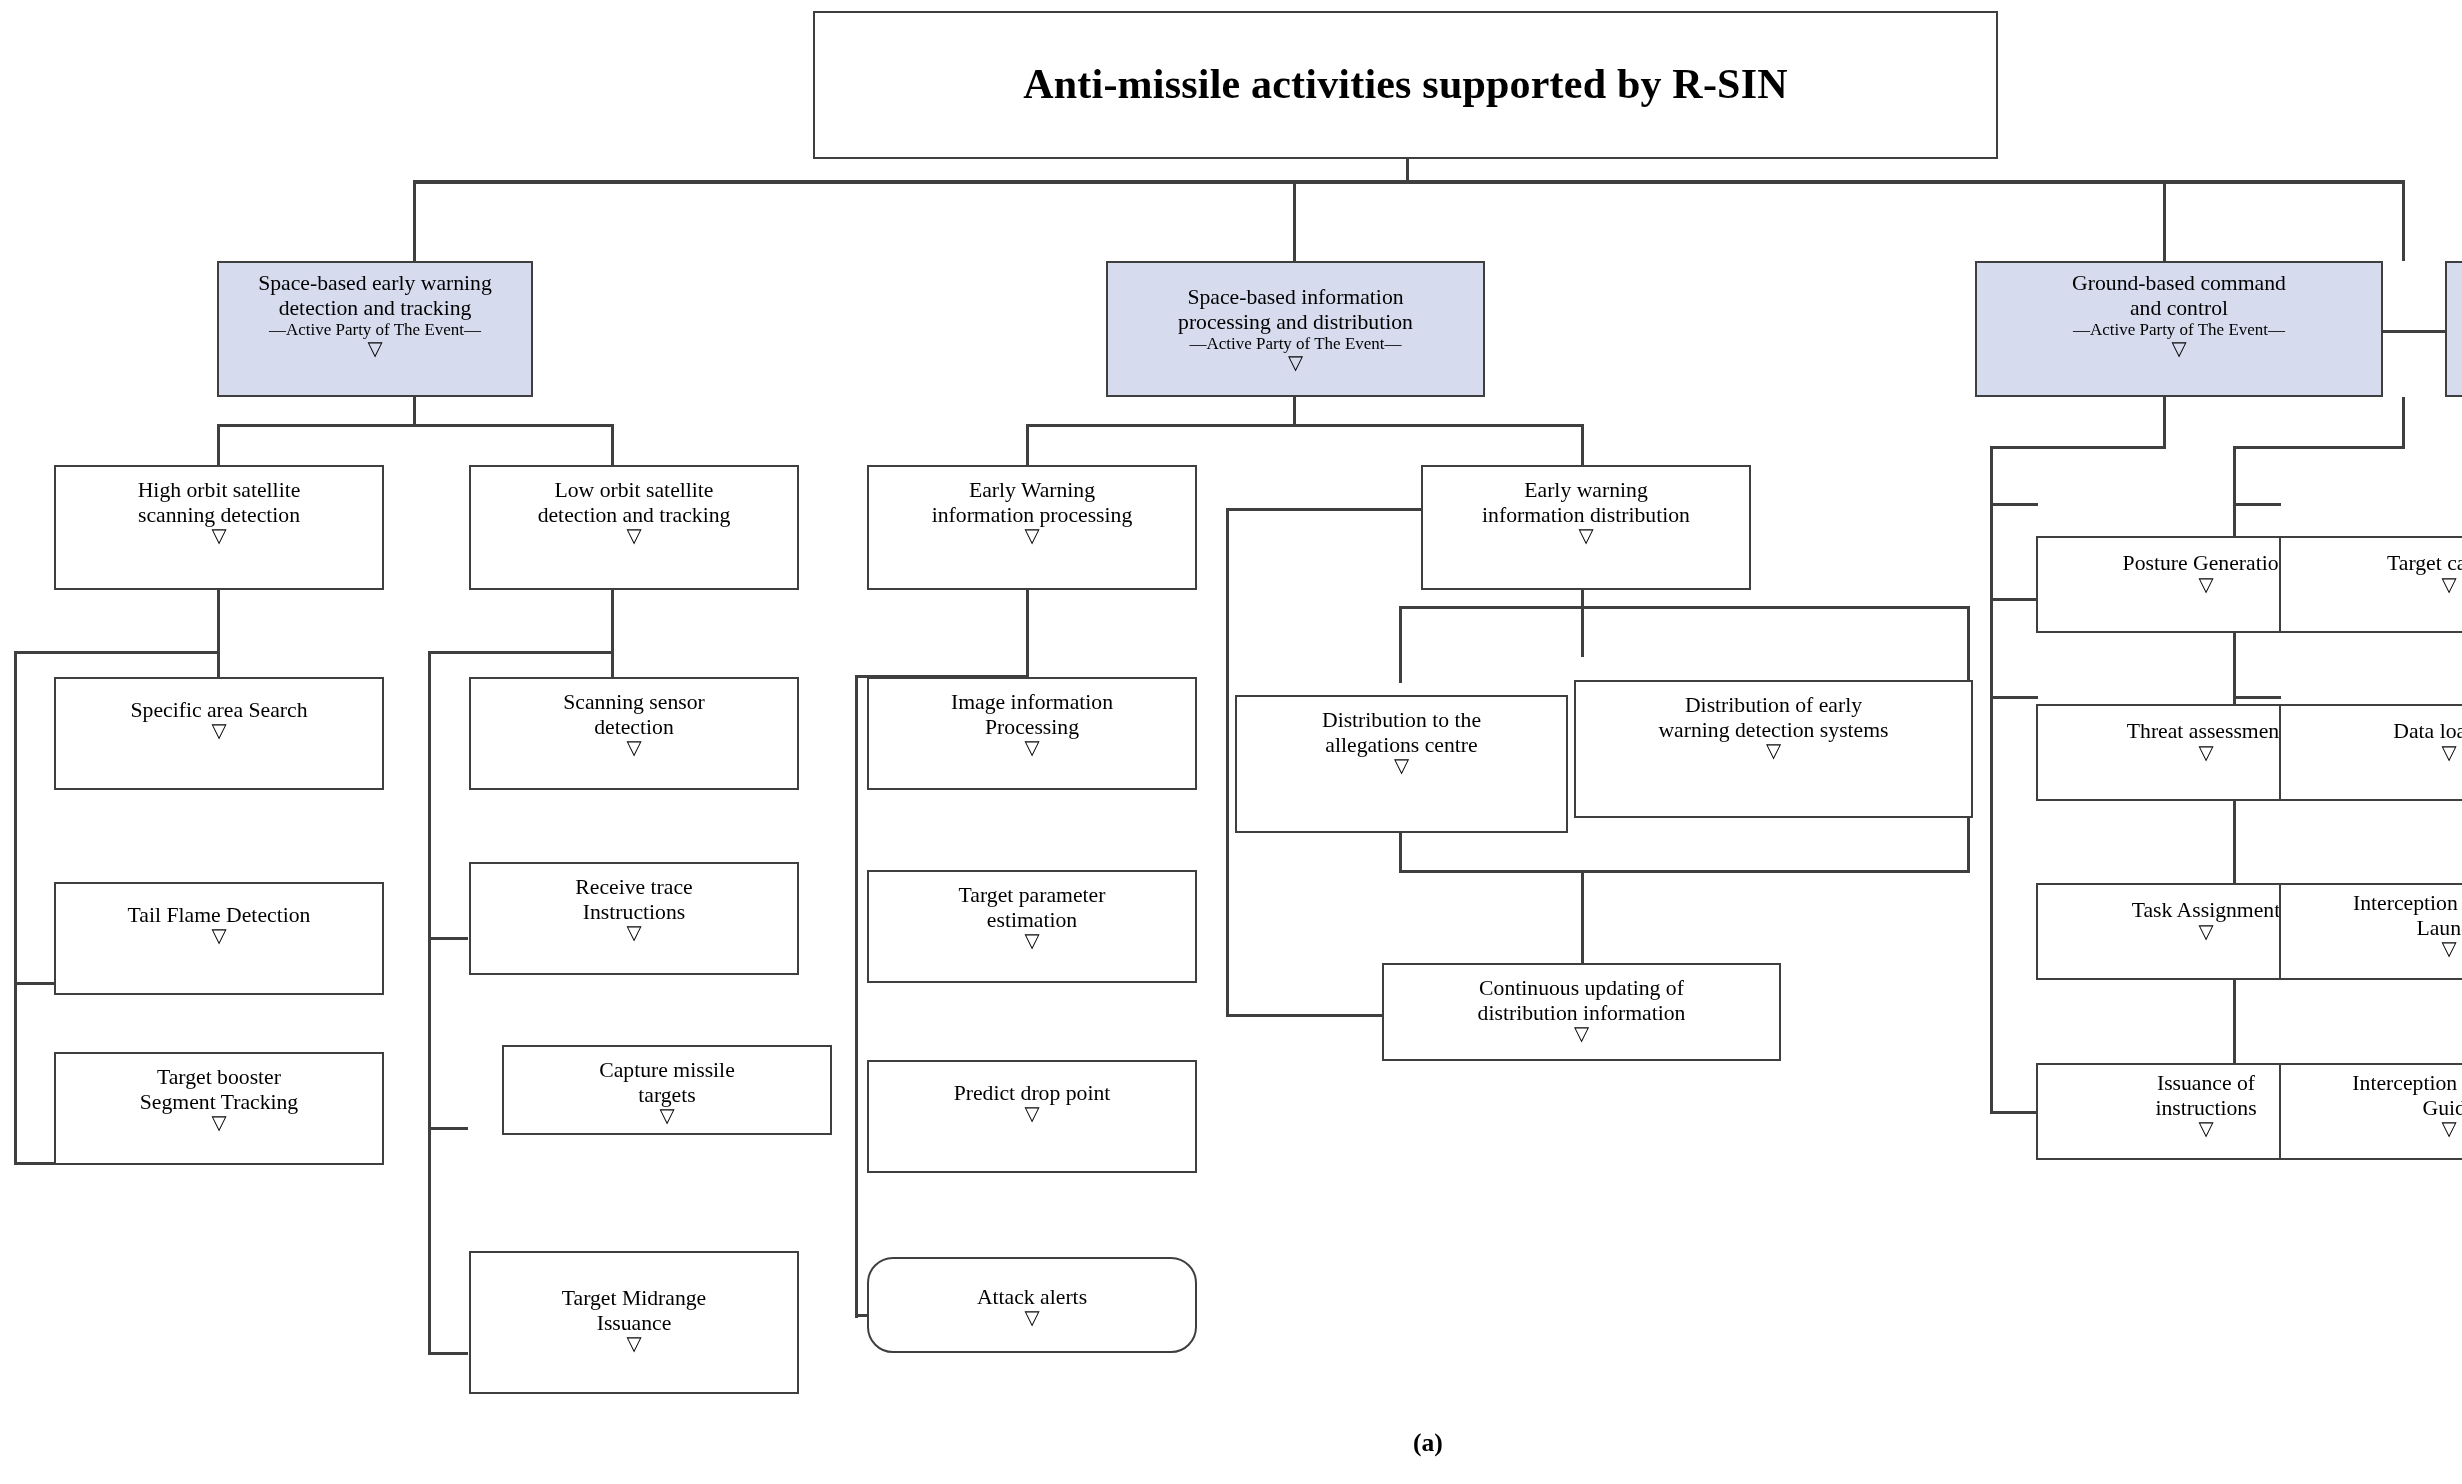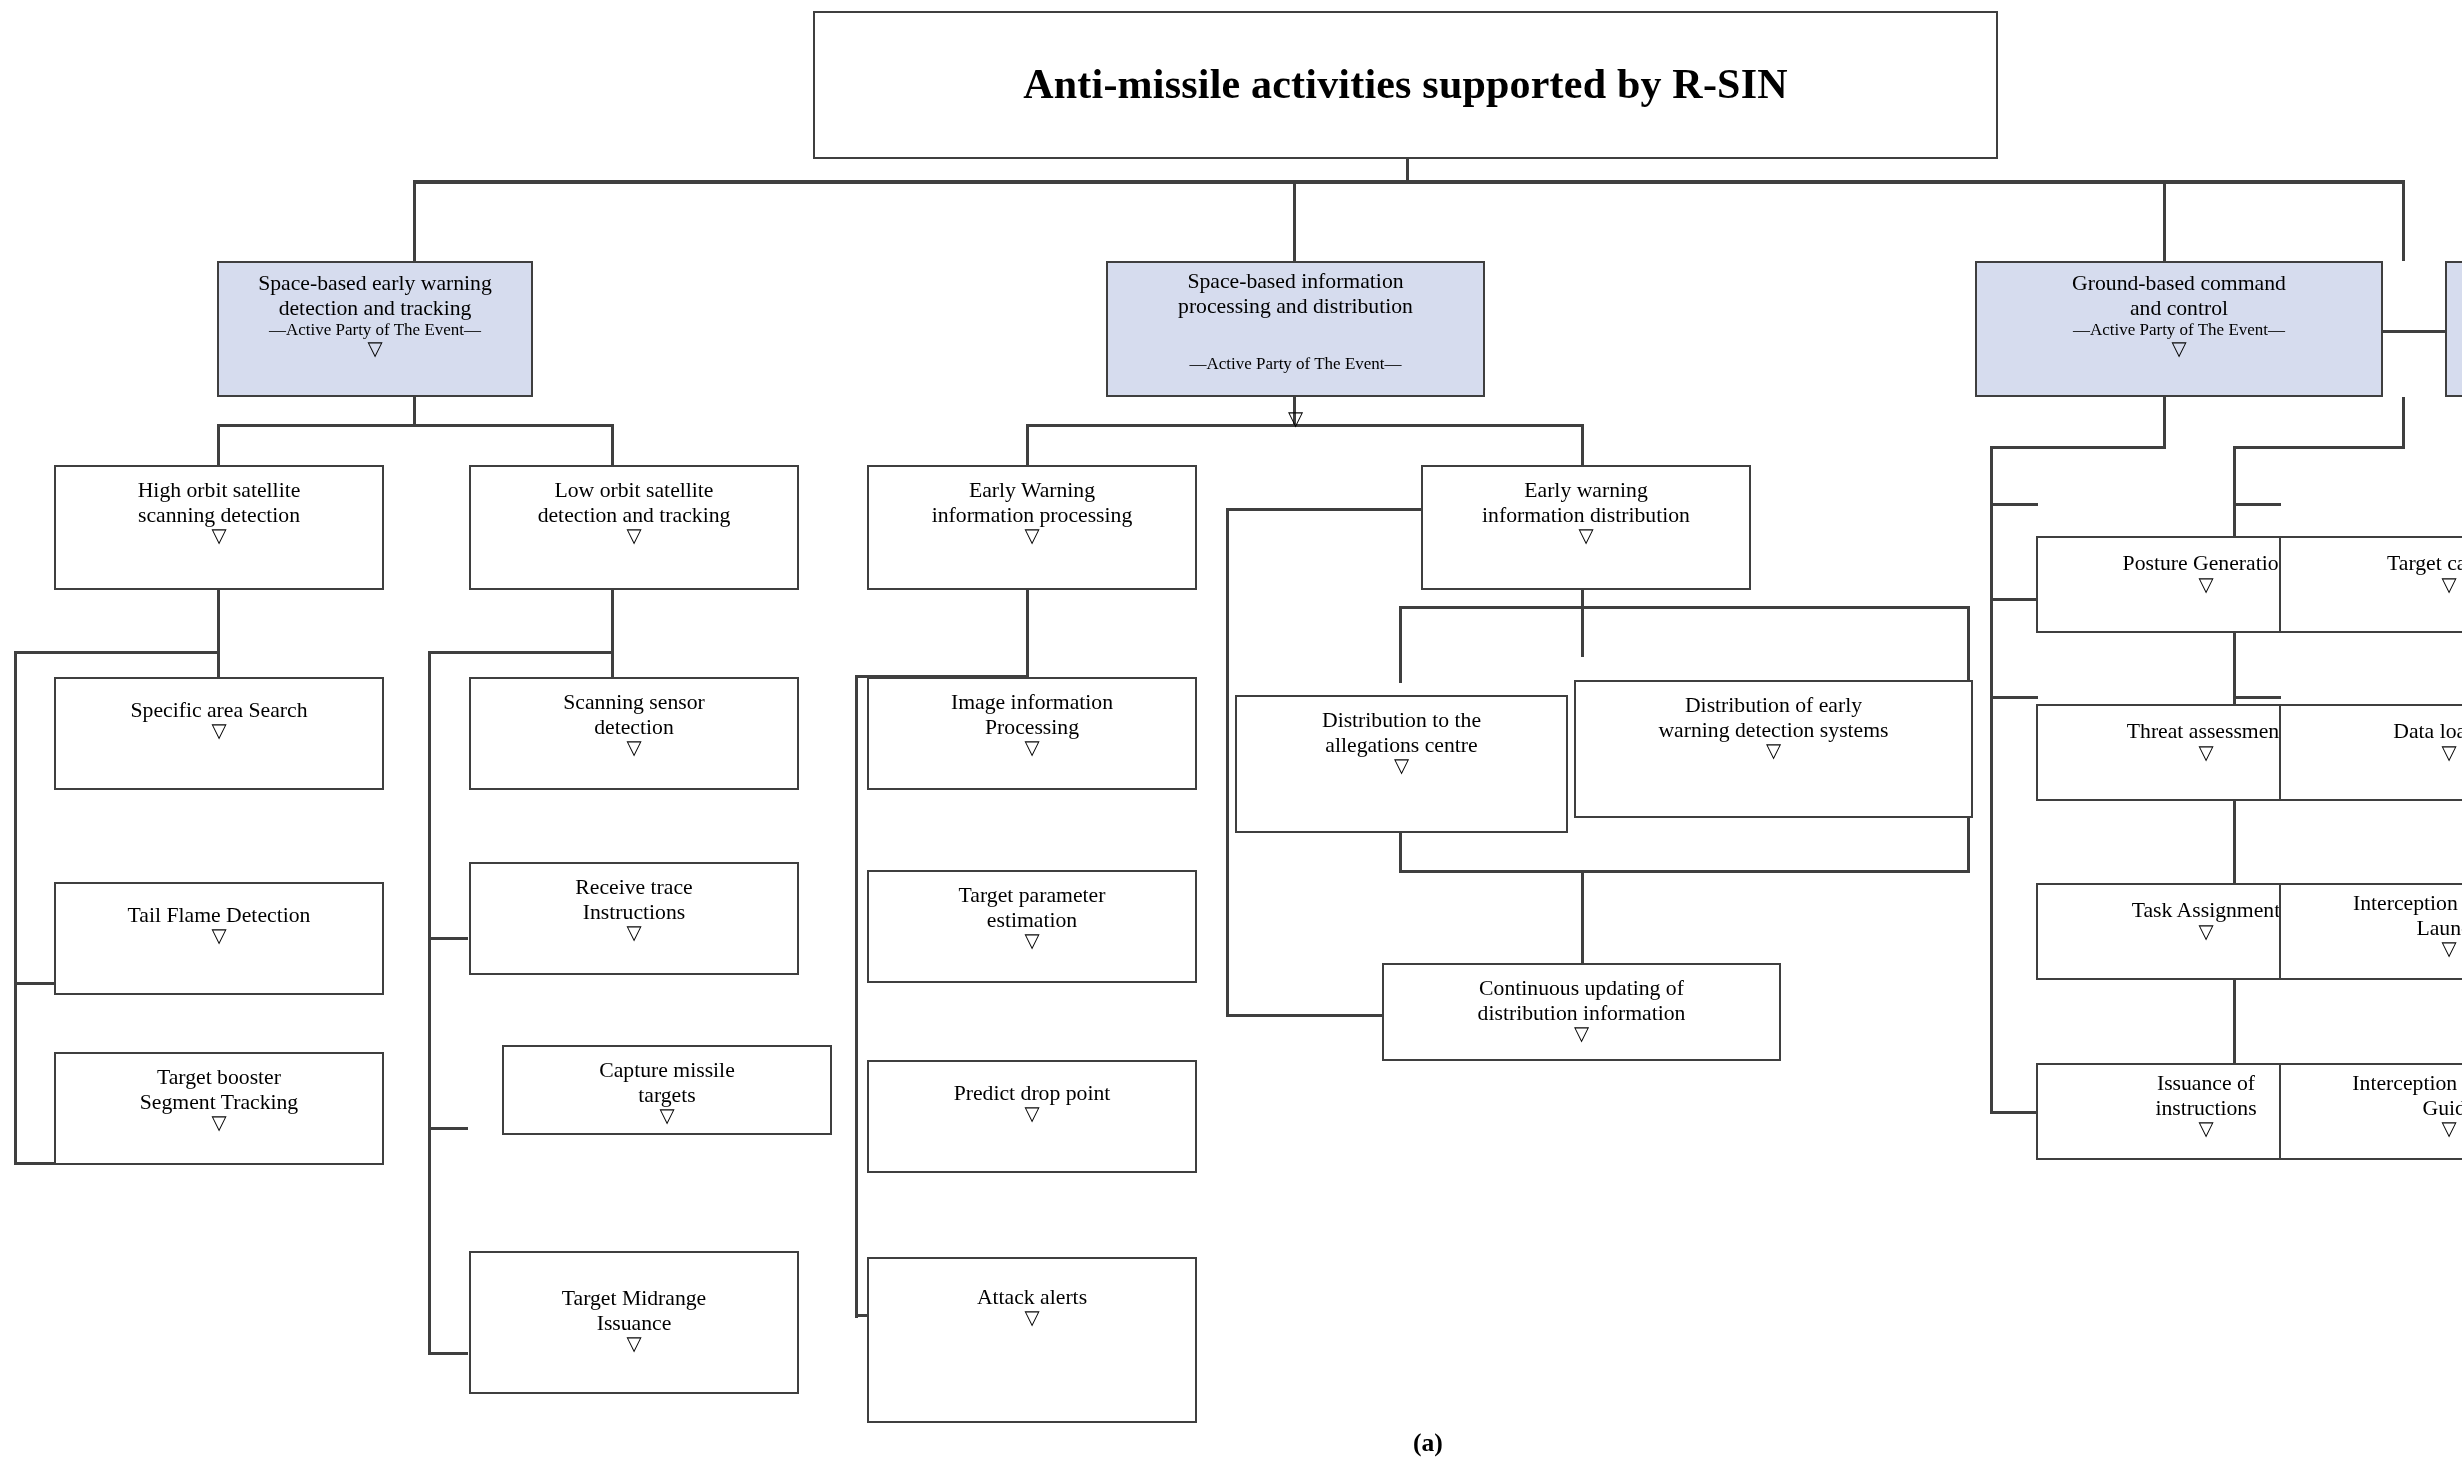--- a/index.html
+++ b/index.html
@@ -100,21 +100,21 @@
     <span class="ttl">Anti-missile activities supported by R-SIN</span>
   </div>
 
   <div class="node lvl2 blue" style="left:217px;top:261px;width:316px;height:136px;padding-top:7.9px;">
     <span class="ttl">Space-based early warning
 detection and tracking</span>
     <span class="sub">—Active Party of The Event—</span>
     <span class="tri">▽</span>
   </div>
 
-  <div class="node lvl2 blue" style="left:1106px;top:261px;width:379px;height:136px;padding-top:6px;gap:36px;">
+  <div class="node lvl2 blue" style="left:1106px;top:261px;width:379px;height:136px;padding-top:22px;">
     <span class="ttl">Space-based information
 processing and distribution</span>
     <span class="sub">—Active Party of The Event—</span>
     <span class="tri">▽</span>
   </div>
 
   <div class="node lvl2 blue" style="left:1975px;top:261px;width:408px;height:136px;padding-top:7.9px;text-align:center;">
     <span class="ttl">Ground-based command
 and control</span>
     <span class="sub">—Active Party of The Event—</span>
@@ -185,21 +185,21 @@
   </div>
   <div class="node lvl3" style="left:867px;top:870px;width:330px;height:113px;padding-top:10.8px;">
     <span class="ttl">Target parameter
 estimation</span>
     <span class="tri">▽</span>
   </div>
   <div class="node lvl3" style="left:867px;top:1060px;width:330px;height:113px;padding-top:18.7px;">
     <span class="ttl">Predict drop point</span>
     <span class="tri">▽</span>
   </div>
-  <div class="node lvl3" style="left:867px;top:1257px;width:330px;height:166px;padding-top:25.6px;">
+  <div class="node lvl3" style="left:867px;top:1257px;width:330px;height:96px;padding-top:25.6px;border-radius:26px;">
     <span class="ttl">Attack alerts</span>
     <span class="tri">▽</span>
   </div>
 
   <div class="node lvl3" style="left:1421px;top:465px;width:330px;height:125px;padding-top:10.8px;">
     <span class="ttl">Early warning
 information distribution</span>
     <span class="tri">▽</span>
   </div>
   <div class="node lvl3" style="left:1235px;top:680px;width:333px;height:138px;padding-top:10.8px;margin-top:15px;">

